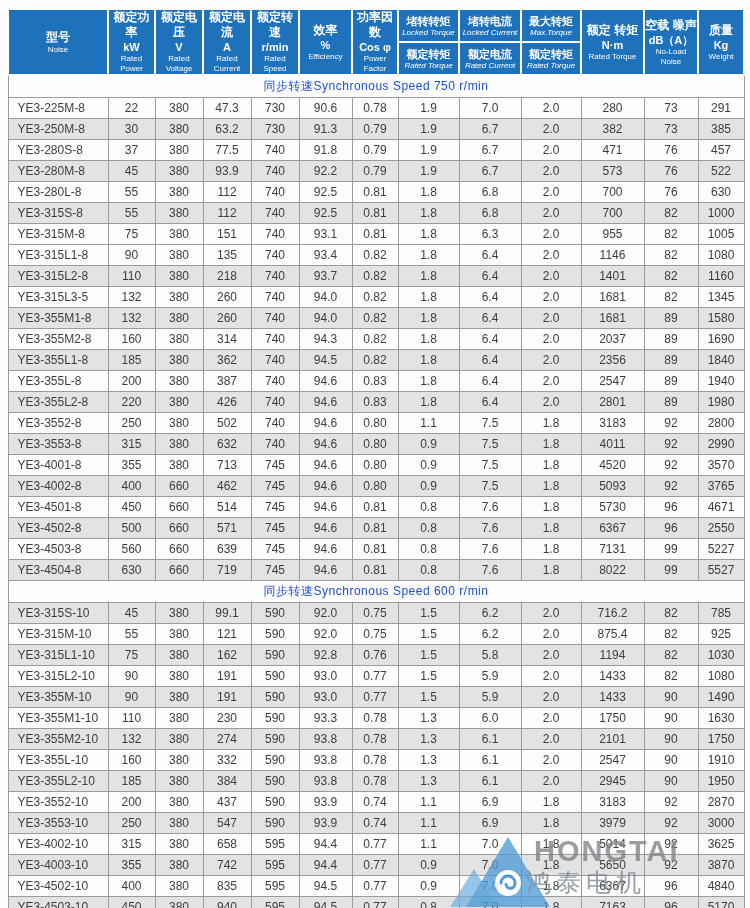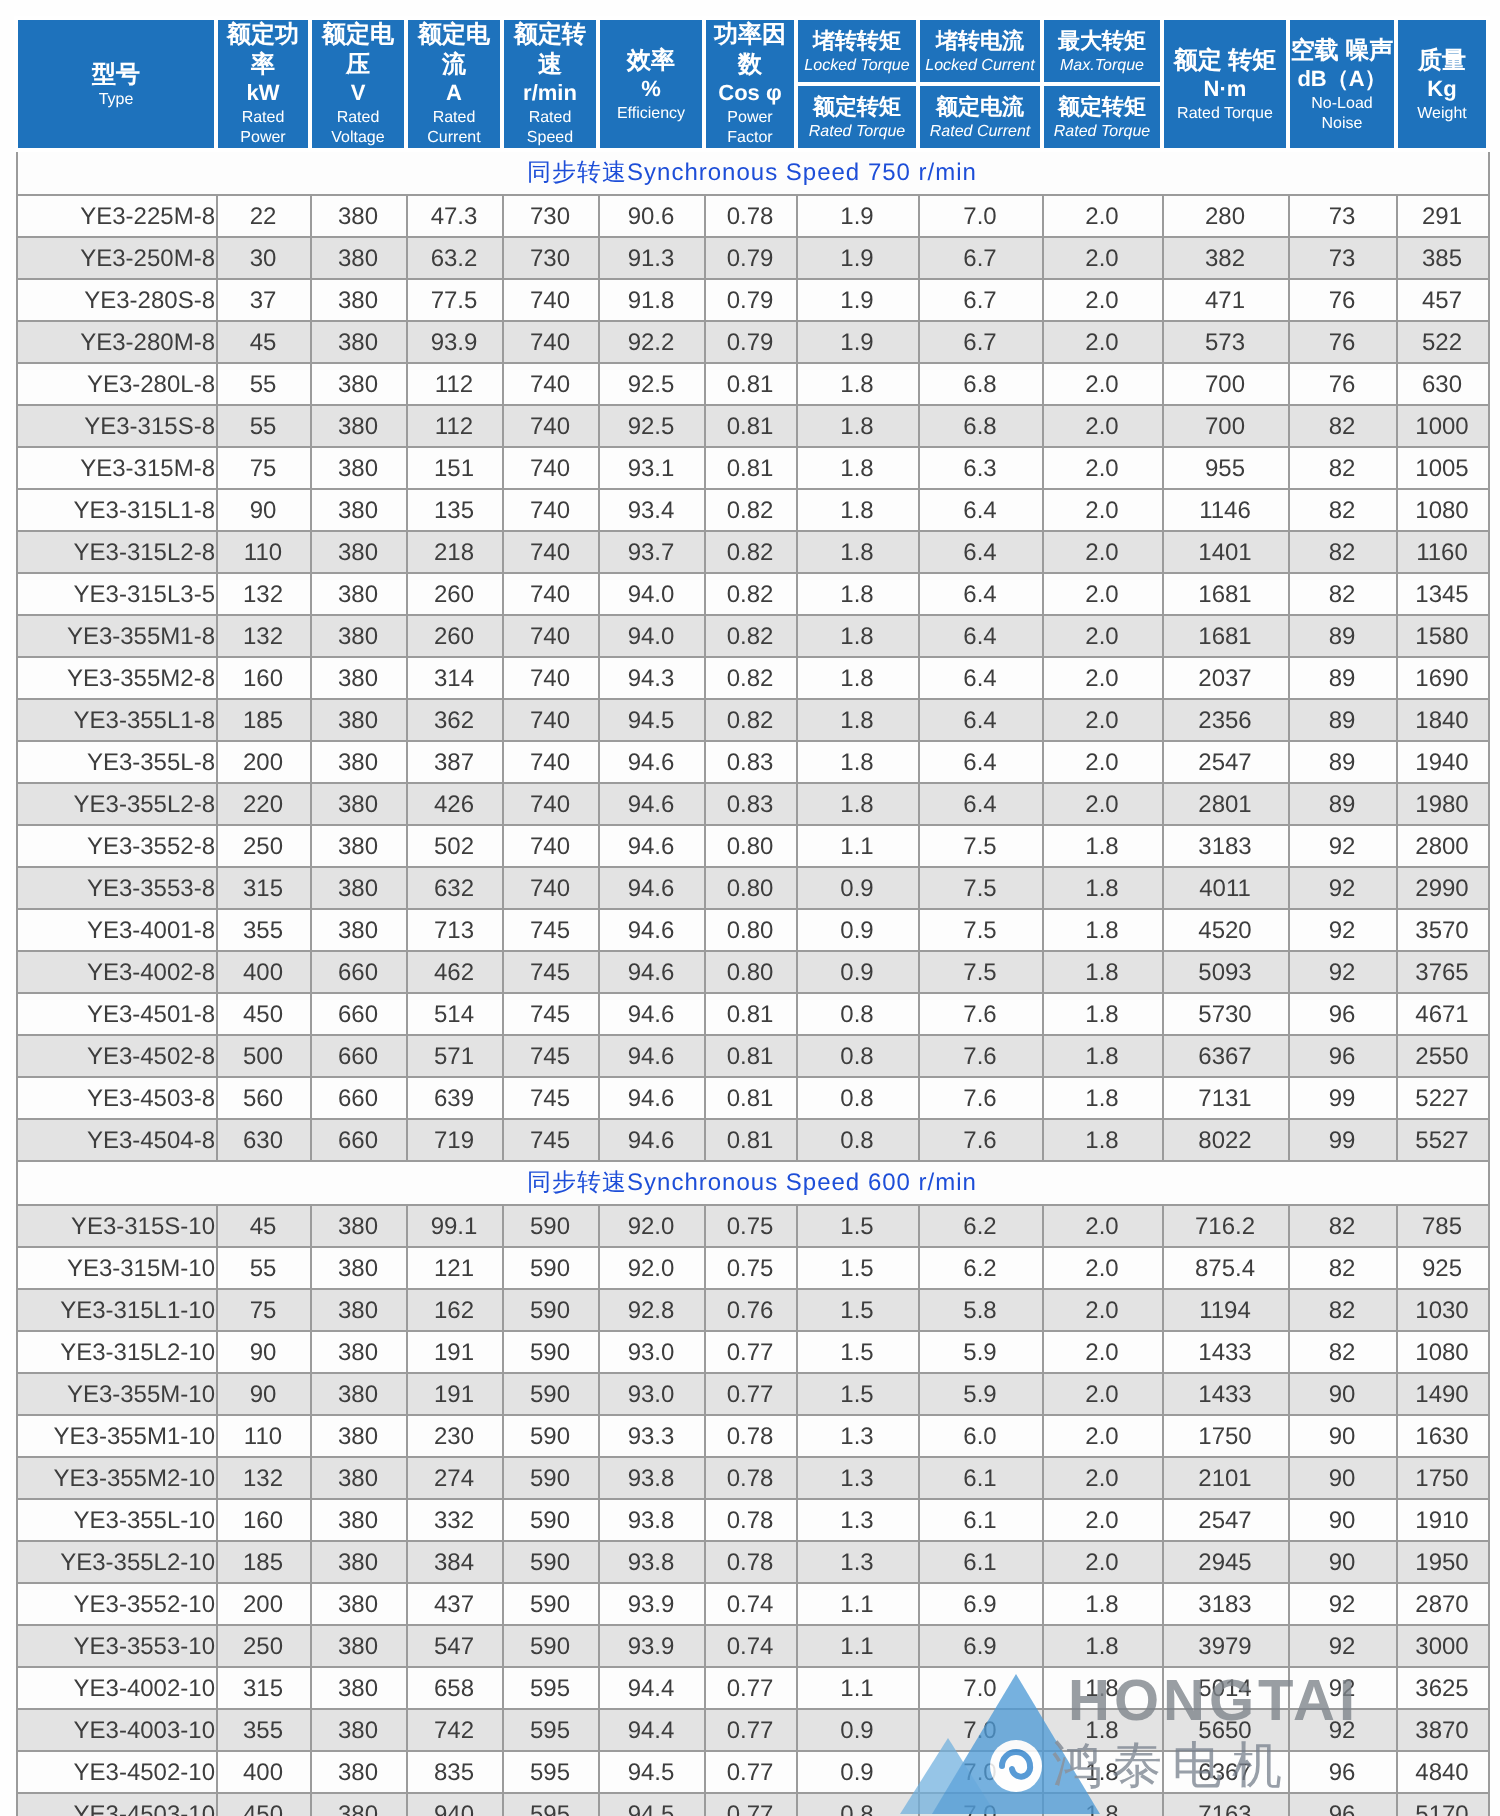--- a/index.html
+++ b/index.html
@@ -34,21 +34,21 @@
   .h-zh-s{font-size:11px;font-weight:bold;line-height:13px;}
   .h-en-s{font-size:8px;font-weight:normal;line-height:9px;font-style:italic;}
 
   table.spec td{
     border:1px solid var(--grid-line);
     font-size:12px;color:var(--text-dark);
     text-align:center;height:20px;line-height:20px;
     padding:0;white-space:nowrap;overflow:hidden;
     background:var(--row-plain);
   }
-  table.spec td.cell-type{text-align:right;padding-left:9px;}
+  table.spec td.cell-type{text-align:left;padding-left:9px;}
   tr.shaded td{background:var(--row-shade);}
   tr.section-row td{
     background:#fdfdfd;height:21px;line-height:21px;
     font-size:12px;color:#1d4ed8;letter-spacing:0.5px;
   }
 
   .watermark{
     position:absolute;left:418px;top:831px;width:332px;height:77px;
     pointer-events:none;opacity:0.85;
   }
@@ -82,21 +82,21 @@
         <col style="width: 62px;">
         <col style="width: 60px;">
         <col style="width: 63px;">
         <col style="width: 54px;">
         <col style="width: 46px;">
       </colgroup>
     <thead>
         <tr>
           <th rowspan="2">
             <div class="h-zh">型号</div>
-            <div class="h-en">Type</div>
+            <div class="h-en">Noise</div>
           </th>
           <th rowspan="2">
             <div class="h-zh">额定功率</div>
             <div class="h-unit">kW</div>
             <div class="h-en">Rated Power</div>
           </th>
           <th rowspan="2">
             <div class="h-zh">额定电压</div>
             <div class="h-unit">V</div>
             <div class="h-en">Rated Voltage</div>

